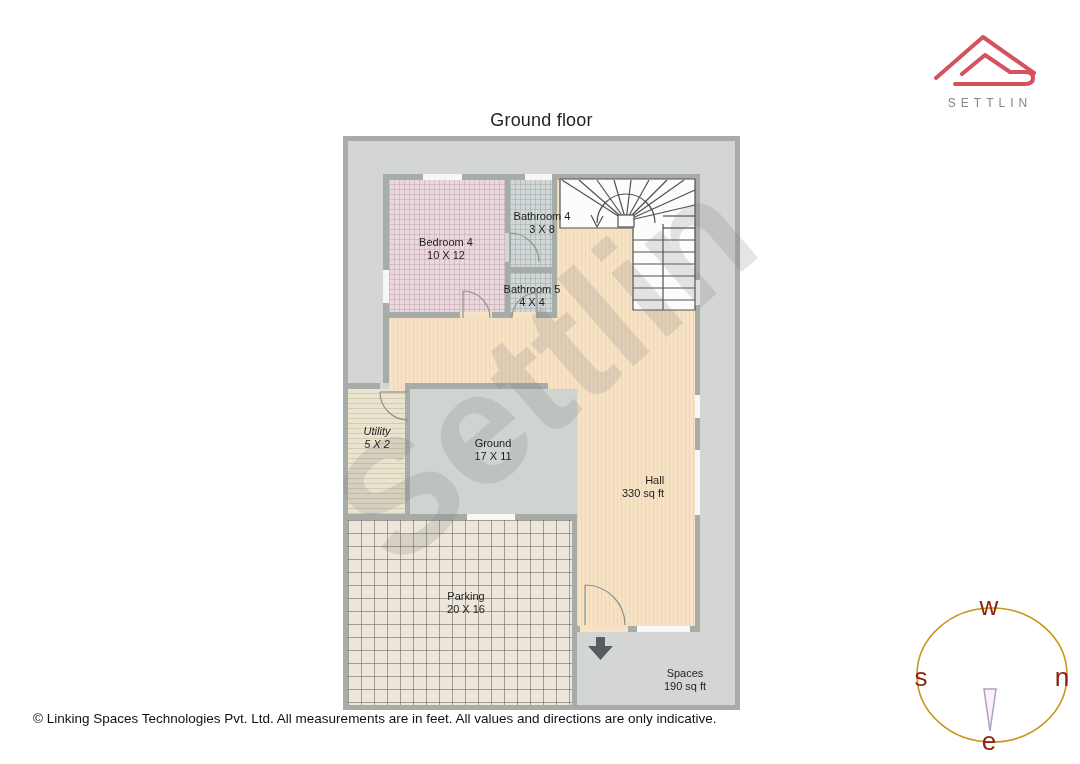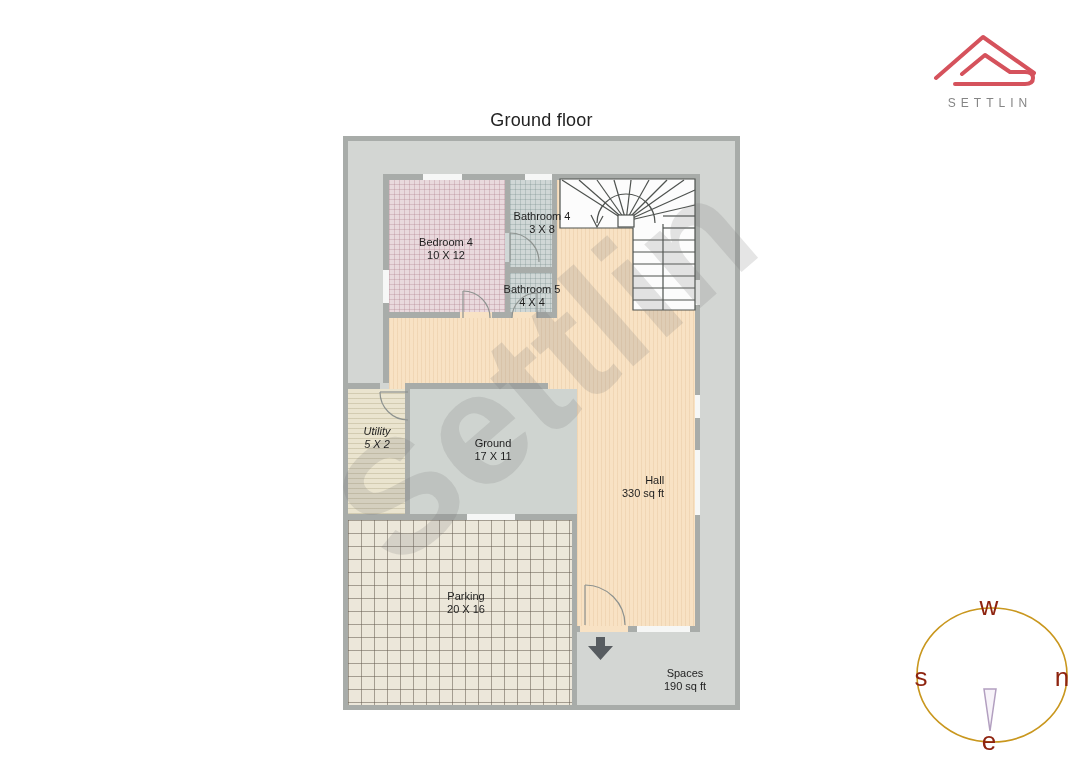--- a/index.html
+++ b/index.html
@@ -217,14 +217,15 @@
     <span style="display:block">Parking</span>
     <span style="display:block">20 X 16</span>
   </div>
   <div class="room-label" style="left:685px;top:680px;">
     <span style="display:block">Spaces</span>
     <span style="display:block">190 sq ft</span>
   </div>
 
   <div id="brand-text">SETTLIN</div>
 
+  <div id="footer-copyright">© Linking Spaces Technologies Pvt. Ltd. All measurements are in feet. All values and directions are only indicative.</div>
 
 </div>
 
 </body></html>

